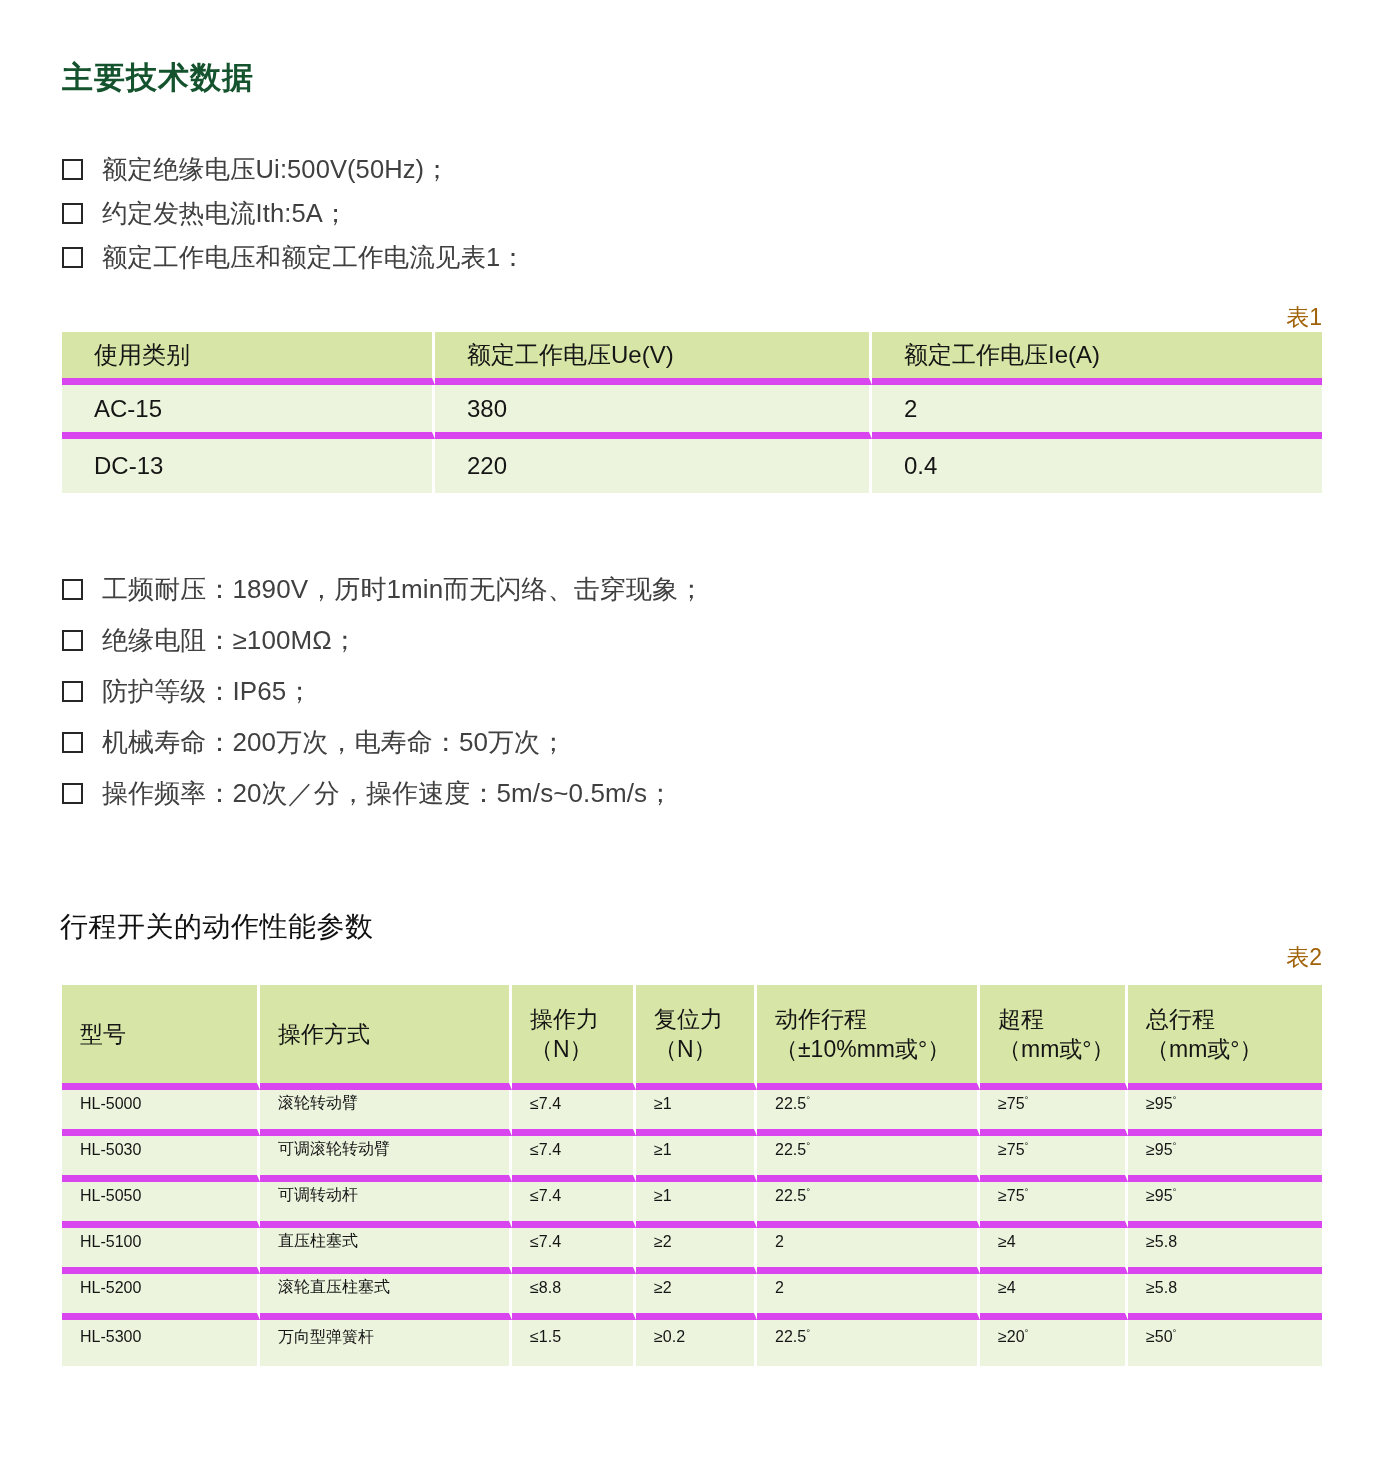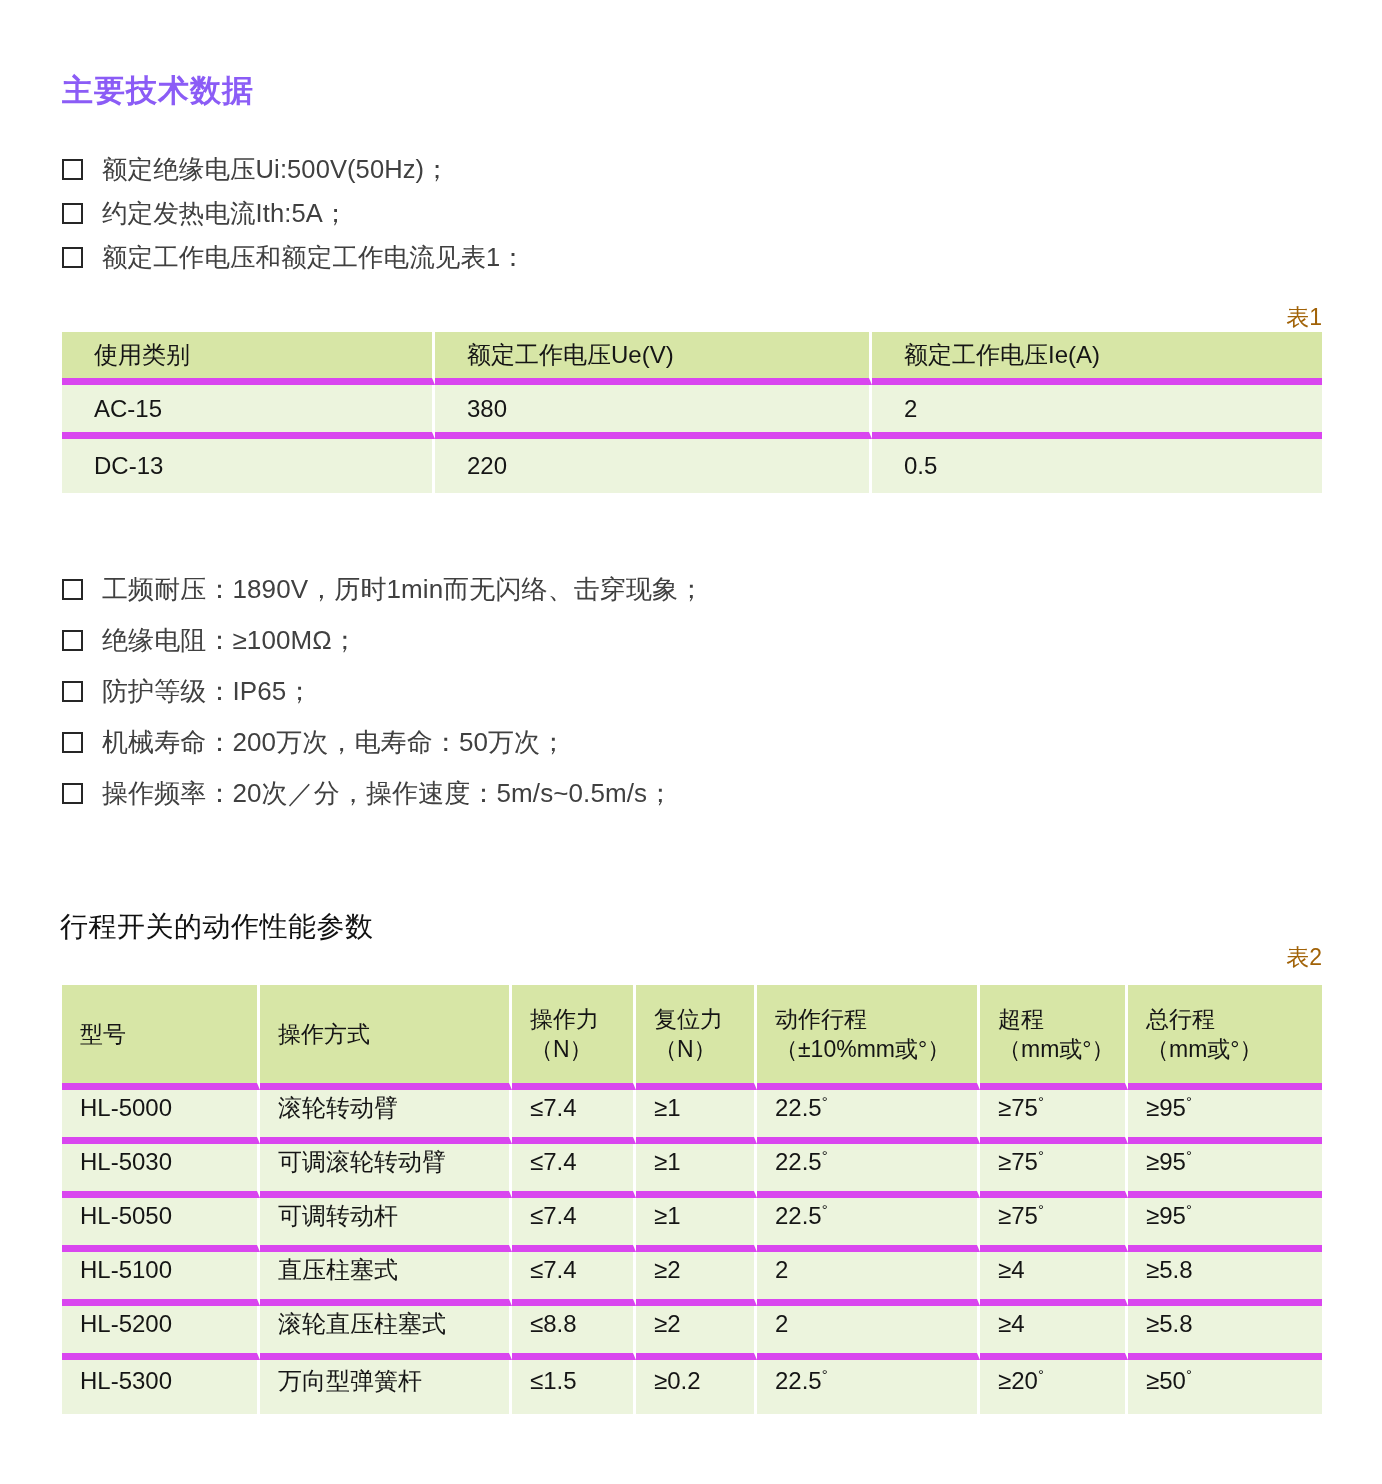--- a/index.html
+++ b/index.html
@@ -13,25 +13,25 @@
     color: #1a1a1a;
     overflow: hidden;
   }
 
   .page { position: relative; width: 1382px; height: 1484px; padding: 0; }
 
   
   .page-title {
     position: absolute;
     left: 62px;
-    top: 51px;
+    top: 38px;
     font-size: 31px;
     font-weight: 600;
     letter-spacing: 1px;
-    color: #8b5cf6;
+    color: #14532d;
     line-height: 1.2;
     white-space: nowrap;
   }
 
   
   .bullet-list { position: absolute; left: 62px; }
   .bullet-list.top { top: 152px; }
   .bullet-list.mid { top: 570px; }
 
   .bullet-row {
@@ -130,22 +130,22 @@
     width: 1260px;
   }
   #table-2 th {
     height: 105px;
     font-size: 23px;
     line-height: 30px;
     padding: 0 6px 0 18px;
     white-space: nowrap;
   }
   #table-2 td {
-    height: 54px;
-    font-size: 24px;
+    height: 46px;
+    font-size: 16px;
     padding: 0 4px 12px 18px;
     white-space: nowrap;
   }
   #table-2 .hdr-stack { display: block; }
 
   .sup-deg { font-size: 0.62em; vertical-align: super; line-height: 0; }
 </style>
 </head>
 <body>
 
@@ -185,21 +185,21 @@
     </thead>
     <tbody id="t1-body">
         <tr>
           <td>AC-15</td>
           <td>380</td>
           <td>2</td>
         </tr>
         <tr>
           <td>DC-13</td>
           <td>220</td>
-          <td>0.5</td>
+          <td>0.4</td>
         </tr>
       </tbody>
   </table>
 
   <div class="bullet-list mid" id="list-mid">
       <div class="bullet-row">
         <span class="checkbox-icon"></span>
         <span class="bullet-text">工频耐压：1890V，历时1min而无闪络、击穿现象；</span>
       </div>
       <div class="bullet-row">

